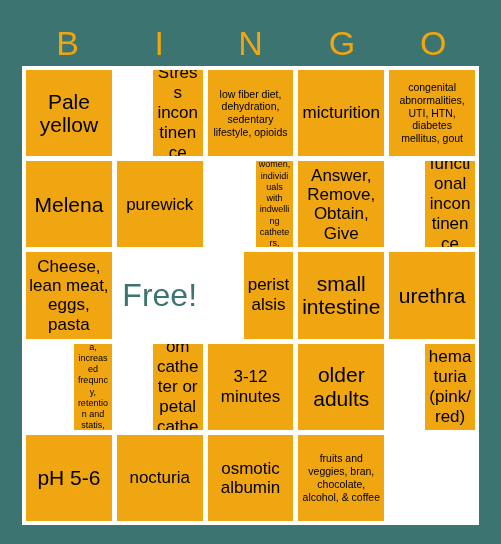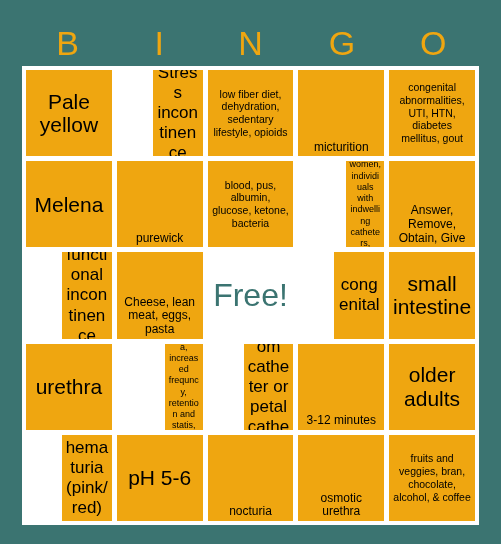--- a/index.html
+++ b/index.html
@@ -75,21 +75,21 @@
     text-align: center;
     box-sizing: border-box;
     padding: 2px 3px;
     overflow: hidden;
     line-height: 1.12;
     word-wrap: break-word;
   }
 
   
   .cell.size-xl  { font-size: 21px; line-height: 1.12; }
-  .cell.size-lg  { font-size: 12px; line-height: 1.14; align-items: flex-end; }
+  .cell.size-lg  { font-size: 17px; line-height: 1.14; }
   .cell.size-md  { font-size: 17px; line-height: 1.18; margin-left: 36px; }
   .cell.size-sm  { font-size: 10.5px; line-height: 1.22; }
   .cell.size-xs  { font-size: 9px;  line-height: 1.25; margin-left: 48px; }
 
   .cell.free {
     background: #ffffff;
     color: #3b7471;
     font-size: 32px;
   }
 
@@ -129,41 +129,38 @@
       <div class="cell size-sm">
           <span class="cell-text">congenital abnormalities, UTI, HTN, diabetes mellitus, gout</span>
         </div>
 
       <div class="cell size-xl">
           <span class="cell-text">Melena</span>
         </div>
       <div class="cell size-lg">
           <span class="cell-text">purewick</span>
         </div>
-      <div class="cell size-sm">
-          <span class="cell-text">blood, pus, albumin, glucose, ketone, bacteria</span>
-        </div>
       <div class="cell size-xs">
           <span class="cell-text">sexually active women, individiuals with indwelling catheters, older adults</span>
         </div>
       <div class="cell size-lg">
           <span class="cell-text">Answer, Remove, Obtain, Give</span>
         </div>
 
       <div class="cell size-md">
           <span class="cell-text">functional incontinence</span>
         </div>
       <div class="cell size-lg">
           <span class="cell-text">Cheese, lean meat, eggs, pasta</span>
         </div>
       <div class="cell free">
           <span class="cell-text">Free!</span>
         </div>
       <div class="cell size-md">
-          <span class="cell-text">congenital</span>
+          <span class="cell-text">peristalsis</span>
         </div>
       <div class="cell size-xl">
           <span class="cell-text">small intestine</span>
         </div>
 
       <div class="cell size-xl">
           <span class="cell-text">urethra</span>
         </div>
       <div class="cell size-xs">
           <span class="cell-text">Aging: nocturia, increased frequncy, retention and statis, incontinence</span>
@@ -181,21 +178,21 @@
       <div class="cell size-md">
           <span class="cell-text">hematuria (pink/red)</span>
         </div>
       <div class="cell size-xl">
           <span class="cell-text">pH 5-6</span>
         </div>
       <div class="cell size-lg">
           <span class="cell-text">nocturia</span>
         </div>
       <div class="cell size-lg">
-          <span class="cell-text">osmotic urethra</span>
+          <span class="cell-text">osmotic albumin</span>
         </div>
       <div class="cell size-sm">
           <span class="cell-text">fruits and veggies, bran, chocolate, alcohol, &amp; coffee</span>
         </div>
 
     </div>
   </div>
 
 </div>
 

